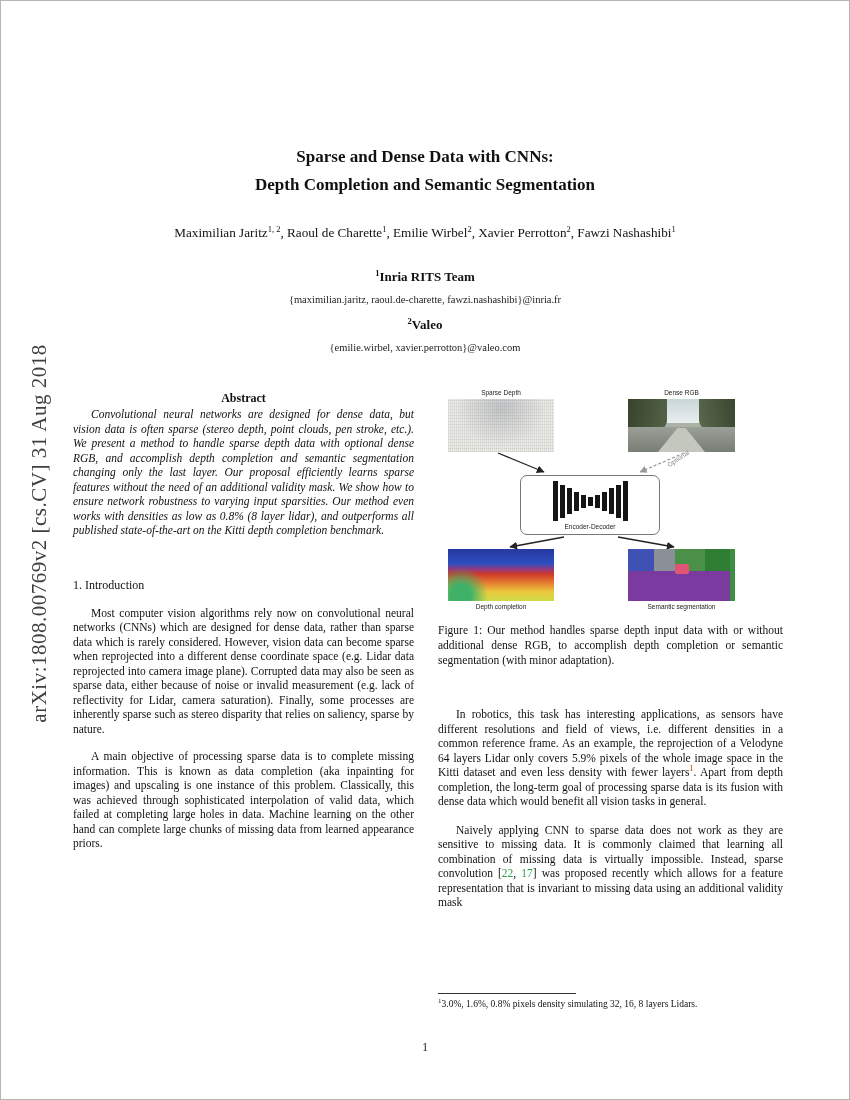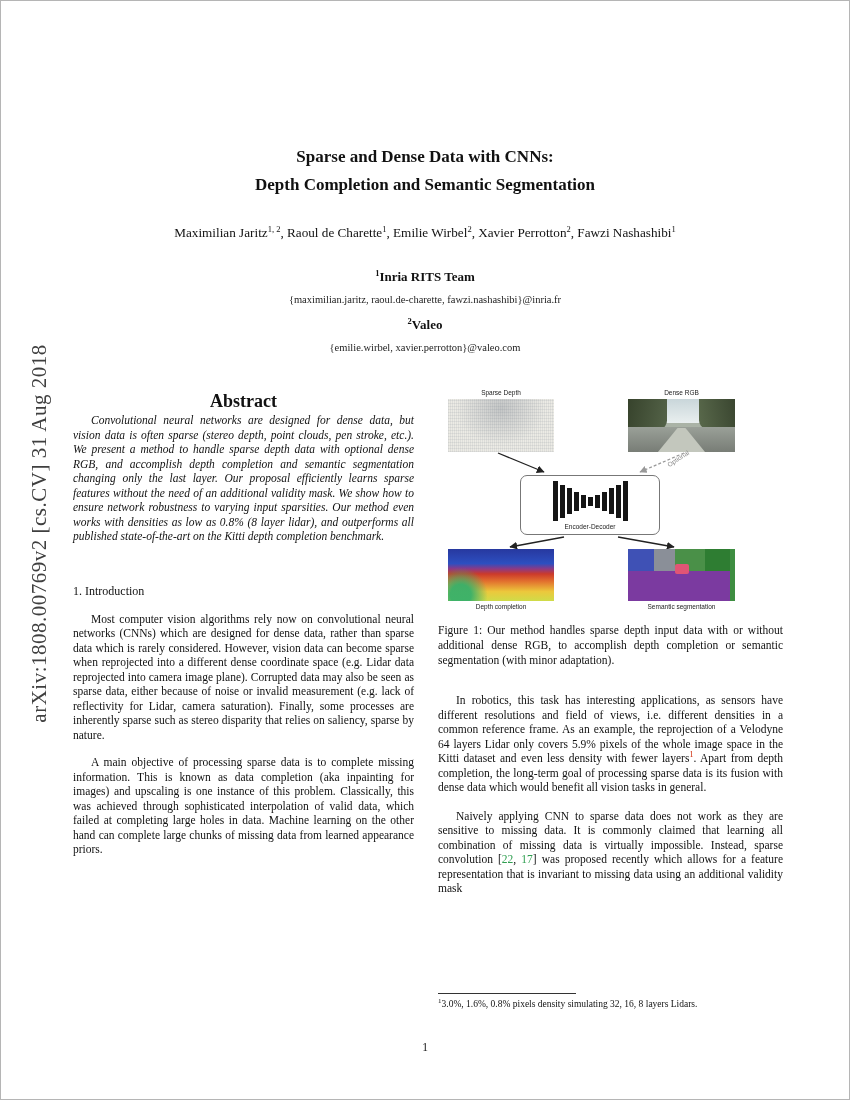--- a/index.html
+++ b/index.html
@@ -19,21 +19,21 @@
 
   .affil-block { position:absolute; top:268px; left:0; right:0; text-align:center; }
   .affil-name { font-size:13px;font-weight:bold; }
   .affil-name sup { font-size:8.5px; vertical-align:super; line-height:0; }
   .affil-email { font-family:Liberation Serif, serif; font-size:10.5px; margin-top:9px; color:#222; }
   .affil-gap { margin-top:12px; }
 
   .col-left  { position:absolute; left:72px;  top:390px; width:341px; }
   .col-right { position:absolute; left:437px; top:388px; width:345px; }
 
-  .abstract-heading { text-align:center; font-weight:bold; font-size:18px; }
+  .abstract-heading { text-align:center; font-weight:bold; font-size:12px; }
   .abstract-text { margin-top:1px; font-style:italic; font-size:11.5px; line-height:14.5px;
     text-align:justify; text-indent:18px; }
 
   .section-heading { margin-top:40px; font-size:12px; font-weight:normal; }
   .para { margin-top:13px; font-size:11.5px; line-height:14.5px; text-align:justify; text-indent:18px; }
   .cite { color:var(--citation); }
   sup.fnref { color:var(--footnote-ref); font-size:8px; vertical-align:super; line-height:0; }
 
   
   .figure { position:relative; width:345px; height:222px; }
@@ -76,21 +76,21 @@
   .seg-top { position:absolute; left:0; top:0; width:100%; height:42%;
     background:linear-gradient(90deg, #3f51b5 0 24%, #8a8f98 24% 44%, #4a9048 44% 72%, #2e7d32 72% 100%); }
   .seg-pink { position:absolute; left:44%; top:28%; width:13%; height:20%; background:#e05575; border-radius:2px; }
   .seg-strip { position:absolute; right:0; top:0; width:5%; height:100%; background:#3e8e41; }
 
   .fig-arrows { position:absolute; left:0; top:0; }
   .fig-optional { position:absolute; left:228px; top:66px; font-family:"Liberation Sans",sans-serif;
     font-size:6.5px; color:#8a8a8a; transform:rotate(-33deg); }
 
   .fig-caption { margin-top:12px; font-size:11.5px; line-height:14.8px; text-align:justify; }
-  .para-r1 { margin-top:26px; }
+  .para-r1 { margin-top:40px; }
   .para-r2 { margin-top:14px; }
 
   .footnote { position:absolute; left:437px; top:992px; width:345px; font-size:9.5px; line-height:12px; color:#111; }
   .footnote-rule { width:138px; border-top:1px solid #333; margin-bottom:4px; }
   .footnote sup { font-size:7px; vertical-align:super; line-height:0; }
 
   .page-number { position:absolute; top:1040px; left:0; right:0; text-align:center; font-size:11.5px; }
 </style>
 </head>
 <body>

